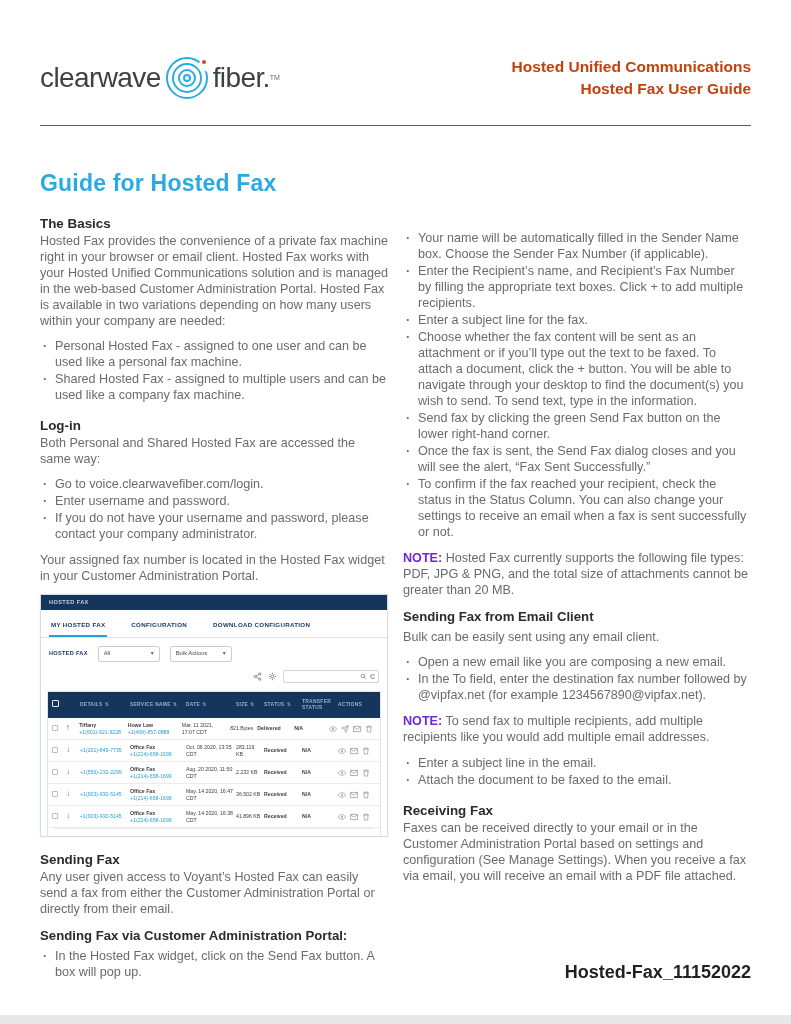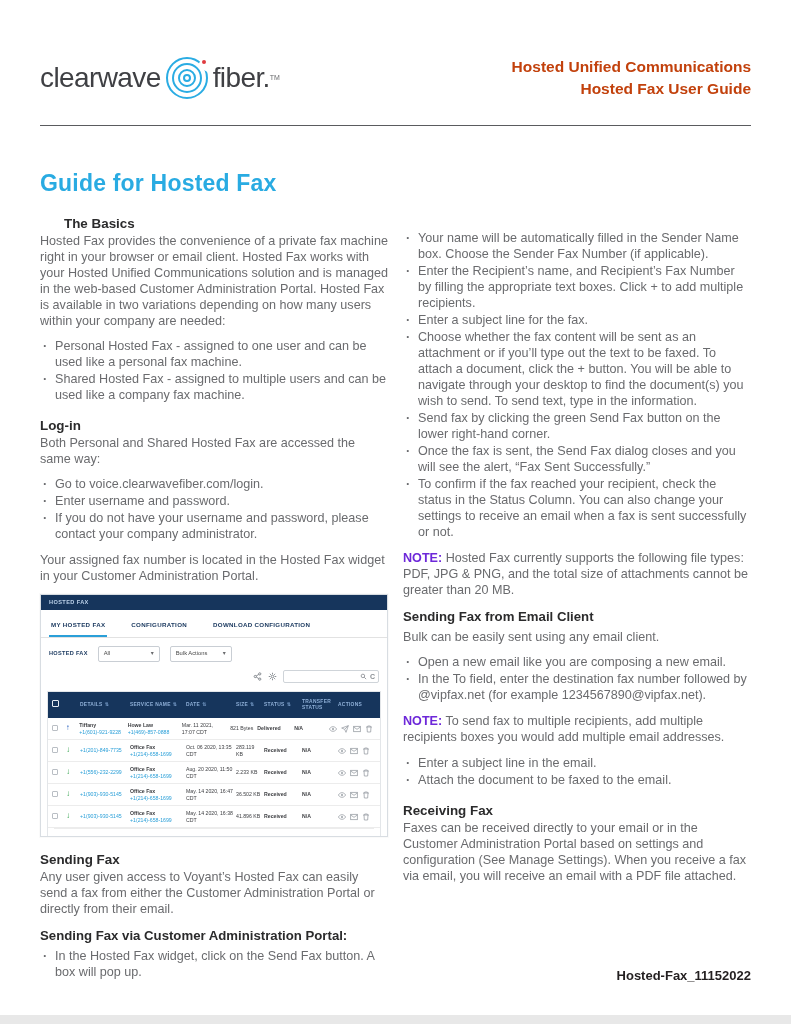--- a/index.html
+++ b/index.html
@@ -24,21 +24,21 @@
   .doc-title { text-align:right; font-weight:700; color:#c2410c; font-size:15.5px; line-height:1.4; }
   .rule { border:none; border-top:1px solid #5a5b5e; margin-top:26px; }
 
   
   .page-title { margin-top:44px; color:#29abe2; font-size:23px; font-weight:700; letter-spacing:0.2px; }
 
   
   .columns { display:flex; gap:15px; margin-top:18px; }
   .col { width:348px; font-size:12.6px; line-height:1.27; }
   h3.sec { color:#2b2b2c; font-size:13.4px; font-weight:700; margin:13px 0 2px; }
-  h3.sec.first { margin-top:0;margin-left:24px; }
+  h3.sec.first { margin-top:0; }
   h4.sub { color:#2b2b2c; font-size:13.2px; font-weight:700; margin:10px 0 4px; }
   p.body { margin:0 0 9px; }
   ul.bullets { list-style:none; margin:2px 0 10px; }
   ul.bullets li { position:relative; padding-left:15px; margin-bottom:1px; }
   ul.bullets li::before { content:"·"; position:absolute; left:3px; top:0; color:#6a6b6e; font-weight:700; }
   .note { margin:4px 0 10px; }
   .note b { color:#6d28d9; font-weight:700; }
 
   
   .widget { width:348px; border:1px solid #d8dde2; background:#fff; margin:4px 0 14px;
@@ -82,21 +82,21 @@
   .dir-arrow.down::before { content:"↓"; color:#2fa14a; }
   .cl { line-height:1.25; }
   .cl.link { color:#2a9fd8; }
   .cl.dark { color:#3f4044; font-weight:700; }
   .c-status { font-weight:700; } .c-transfer { font-weight:700; }
   .acts { display:flex; gap:4px; align-items:center; }
   .acts .w-ico { width:8px; height:8px; color:#9aa0a6; }
   .w-partial { height:8px; overflow:hidden; padding:3px 8px 0; border-top:1px solid #ececec; margin:0 6px; }
 
   
-  .footer { position:absolute; right:40px; bottom:32px; font-weight:700; color:#231f20; font-size:13px; }
+  .footer { position:absolute; right:40px; bottom:32px; font-weight:700; color:#231f20; font-size:18px; }
 </style>
 </head>
 <body>
 
 <div class="page">
 
   <div class="masthead">
     <div class="logo">
       <span class="logo-word">clearwave</span>
       <span class="logo-mark">
@@ -416,21 +416,21 @@
         </ul>
       <p class="note"><b>NOTE:</b><span> Hosted Fax currently supports the following file types: PDF, JPG &amp; PNG, and the total size of attachments cannot be greater than 20 MB.</span></p>
 
       <h4 class="sub">Sending Fax from Email Client</h4>
       <p class="body">Bulk can be easily sent using any email client.</p>
       <ul class="bullets">
 
       <li>Open a new email like you are composing a new email.</li>
           <li>In the To field, enter the destination fax number followed by @vipfax.net (for example 1234567890@vipfax.net).</li>
         </ul>
-      <p class="note"><b>NOTE:</b><span> To send fax to multiple recipients, add multiple recipients boxes you would add multiple email addresses.</span></p>
+      <p class="note"><b>NOTE:</b><span> To send fax to multiple recipients, add multiple recipients like you would add multiple email addresses.</span></p>
       <ul class="bullets">
 
       <li>Enter a subject line in the email.</li>
           <li>Attach the document to be faxed to the email.</li>
         </ul>
 
       <h3 class="sec">Receiving Fax</h3>
       <p class="body">Faxes can be received directly to your email or in the Customer Administration Portal based on settings and configuration (See Manage Settings).  When you receive a fax via email, you will receive an email with a PDF file attached.</p>
     </div>
   </div>

